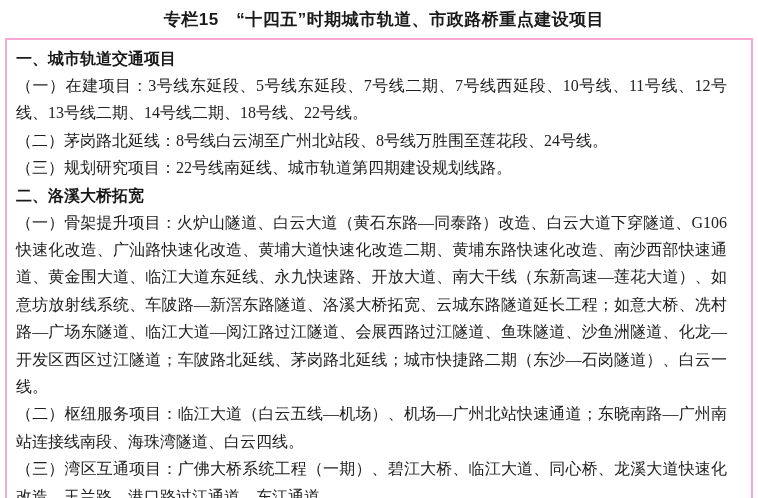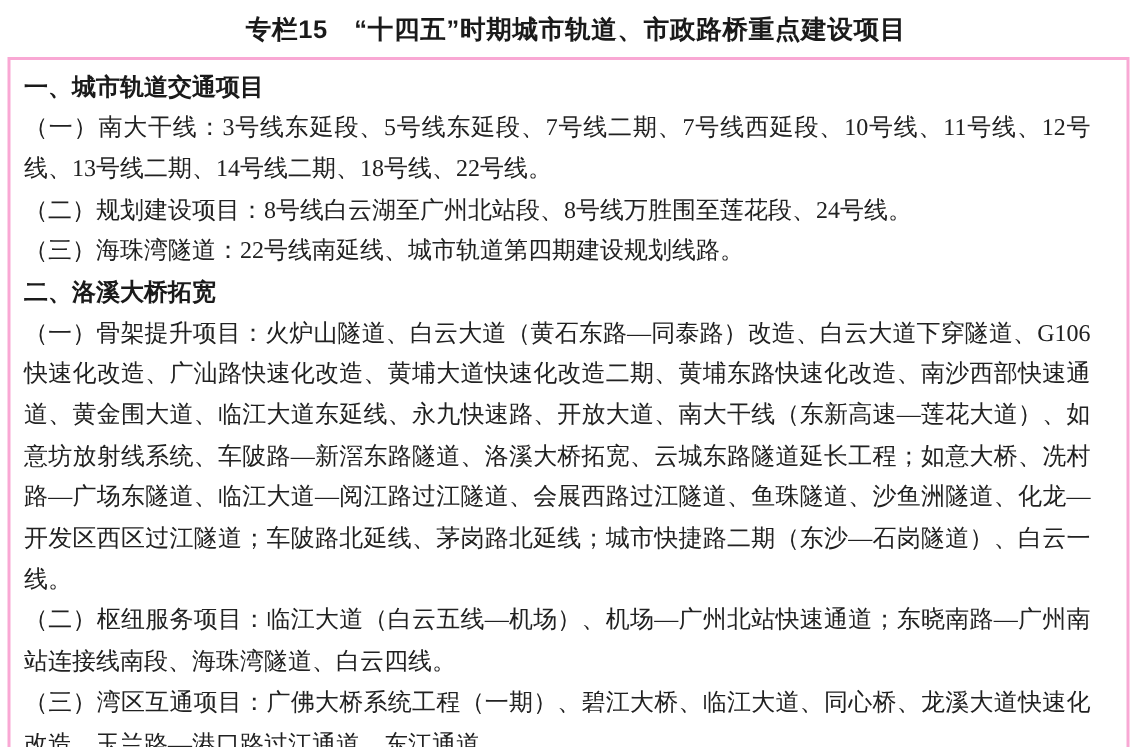--- a/index.html
+++ b/index.html
@@ -48,25 +48,25 @@
 </head>
 <body>
 
 <div>
   <div class="doc-title">专栏15　“十四五”时期城市轨道、市政路桥重点建设项目</div>
 
   <div class="content-box">
 
     <div class="sec-heading">一、城市轨道交通项目</div>
 
-    <p>（一）南大干线：3号线东延段、5号线东延段、7号线二期、7号线西延段、10号线、11号线、12号线、13号线二期、14号线二期、18号线、22号线。</p>
+    <p>（一）在建项目：3号线东延段、5号线东延段、7号线二期、7号线西延段、10号线、11号线、12号线、13号线二期、14号线二期、18号线、22号线。</p>
 
-    <p>（二）规划建设项目：8号线白云湖至广州北站段、8号线万胜围至莲花段、24号线。</p>
+    <p>（二）茅岗路北延线：8号线白云湖至广州北站段、8号线万胜围至莲花段、24号线。</p>
 
-    <p>（三）海珠湾隧道：22号线南延线、城市轨道第四期建设规划线路。</p>
+    <p>（三）规划研究项目：22号线南延线、城市轨道第四期建设规划线路。</p>
 
     <div class="sec-heading">二、洛溪大桥拓宽</div>
 
     <p>（一）骨架提升项目：火炉山隧道、白云大道（黄石东路—同泰路）改造、白云大道下穿隧道、G106快速化改造、广汕路快速化改造、黄埔大道快速化改造二期、黄埔东路快速化改造、南沙西部快速通道、黄金围大道、临江大道东延线、永九快速路、开放大道、南大干线（东新高速—莲花大道）、如意坊放射线系统、车陂路—新滘东路隧道、洛溪大桥拓宽、云城东路隧道延长工程；如意大桥、冼村路—广场东隧道、临江大道—阅江路过江隧道、会展西路过江隧道、鱼珠隧道、沙鱼洲隧道、化龙—开发区西区过江隧道；车陂路北延线、茅岗路北延线；城市快捷路二期（东沙—石岗隧道）、白云一线。</p>
 
     <p>（二）枢纽服务项目：临江大道（白云五线—机场）、机场—广州北站快速通道；东晓南路—广州南站连接线南段、海珠湾隧道、白云四线。</p>
 
     <p>（三）湾区互通项目：广佛大桥系统工程（一期）、碧江大桥、临江大道、同心桥、龙溪大道快速化改造、玉兰路—港口路过江通道、东江通道。</p>
 
   </div>

